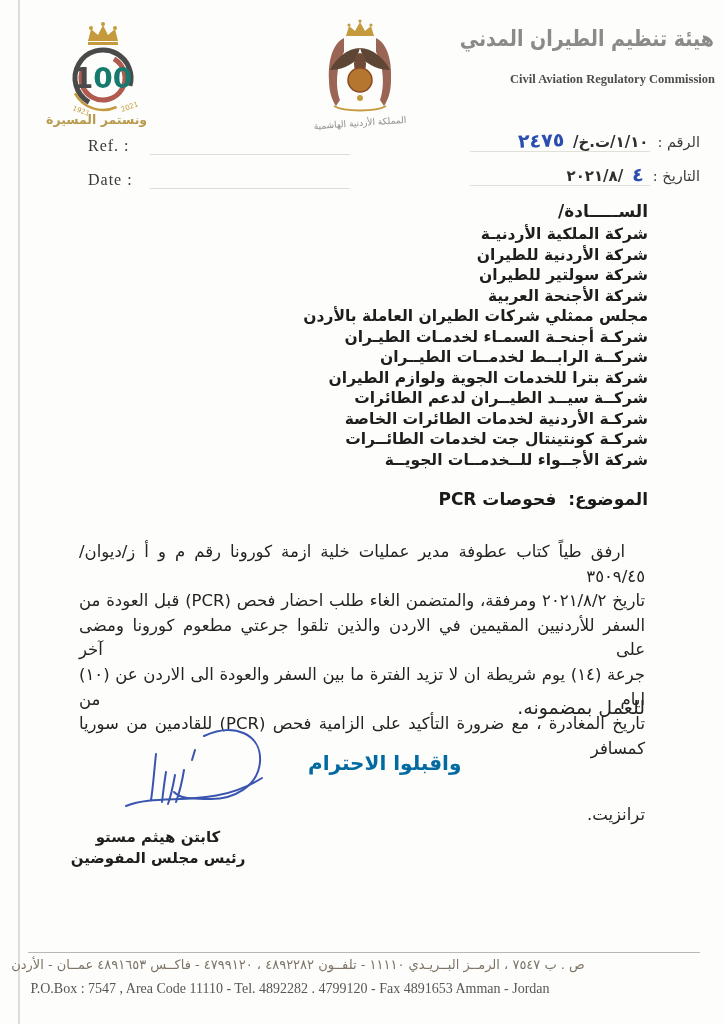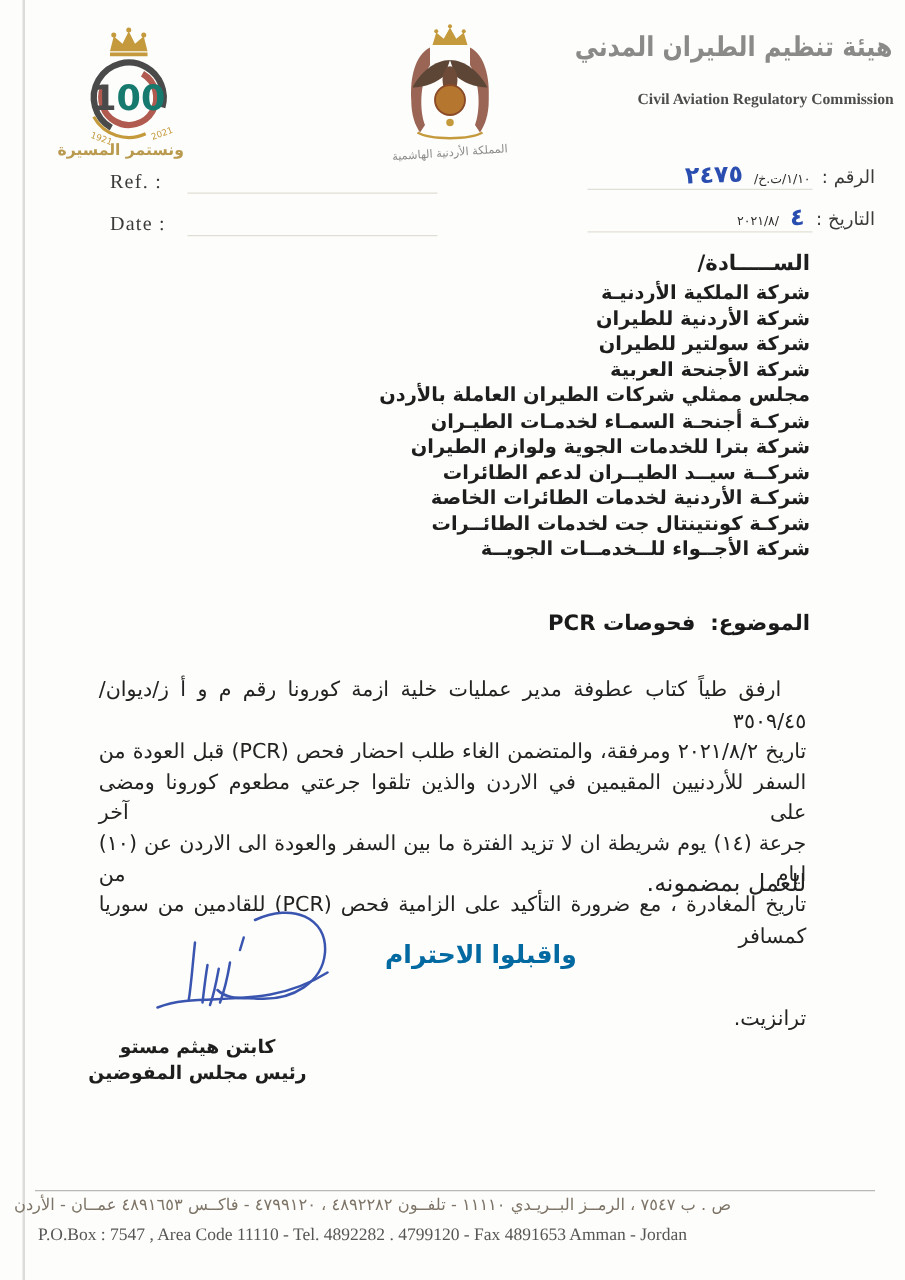--- a/index.html
+++ b/index.html
@@ -20,21 +20,21 @@
   .org-ar{position:absolute;left:468px;top:27px;width:246px;text-align:center;
     font-size:19px;font-weight:bold;color:#8a8a88;direction:rtl;white-space:nowrap;
     transform:scaleY(1.15);}
   .org-en{position:absolute;left:455px;top:72px;width:260px;text-align:right;
     font-family:"Liberation Serif",serif;font-weight:bold;font-size:12.5px;color:#4d4d4d;
     white-space:nowrap;}
 
   
   .ar-row{position:absolute;direction:rtl;display:flex;align-items:baseline;gap:9px;}
   .ar-row .lbl{font-size:14.5px;color:#3a3a3a;}
-  .ar-row .printed{font-size:10px;color:#2e2e2e;letter-spacing:1px;}
+  .ar-row .printed{font-size:15px;color:#2e2e2e;letter-spacing:1px;font-weight:bold;}
   .handwriting{font-size:19px;font-weight:bold;color:#2a4db0;letter-spacing:3px;
     transform:rotate(-2deg);}
   .row-ref{top:129px;right:24px;}
   .row-date{top:163px;right:24px;}
   .value-line{position:absolute;border-bottom:1px solid #e2dfd8;}
   .vl-ref{left:470px;top:151px;width:180px;}
   .vl-date{left:470px;top:185px;width:180px;}
 
   .en-label{position:absolute;left:88px;font-family:"Liberation Serif",serif;
     font-size:16px;color:#3a3a3a;letter-spacing:1px;}
@@ -137,20 +137,21 @@
   <div class="en-line el-date"></div>
 
   <div class="salutation">الســـــادة/</div>
   <div class="recipients">
     <div>شركة الملكية الأردنيـة</div>
     <div>شركة الأردنية للطيران</div>
     <div>شركة سولتير للطيران</div>
     <div>شركة الأجنحة العربية</div>
     <div>مجلس ممثلي شركات الطيران العاملة بالأردن</div>
     <div>شركـة أجنحـة السمـاء لخدمـات الطيـران</div>
+    <div>شركــة الرابــط لخدمــات الطيــران</div>
     <div>شركة بترا للخدمات الجوية ولوازم الطيران</div>
     <div>شركــة سيــد الطيــران لدعم الطائرات</div>
     <div>شركـة الأردنية لخدمات الطائرات الخاصة</div>
     <div>شركـة كونتينتال جت لخدمات الطائــرات</div>
     <div>شركة الأجــواء للــخدمــات الجويــة</div>
   </div>
 
   <div class="subject">
     <span>الموضوع:</span>
     <span class="value">فحوصات PCR</span>

